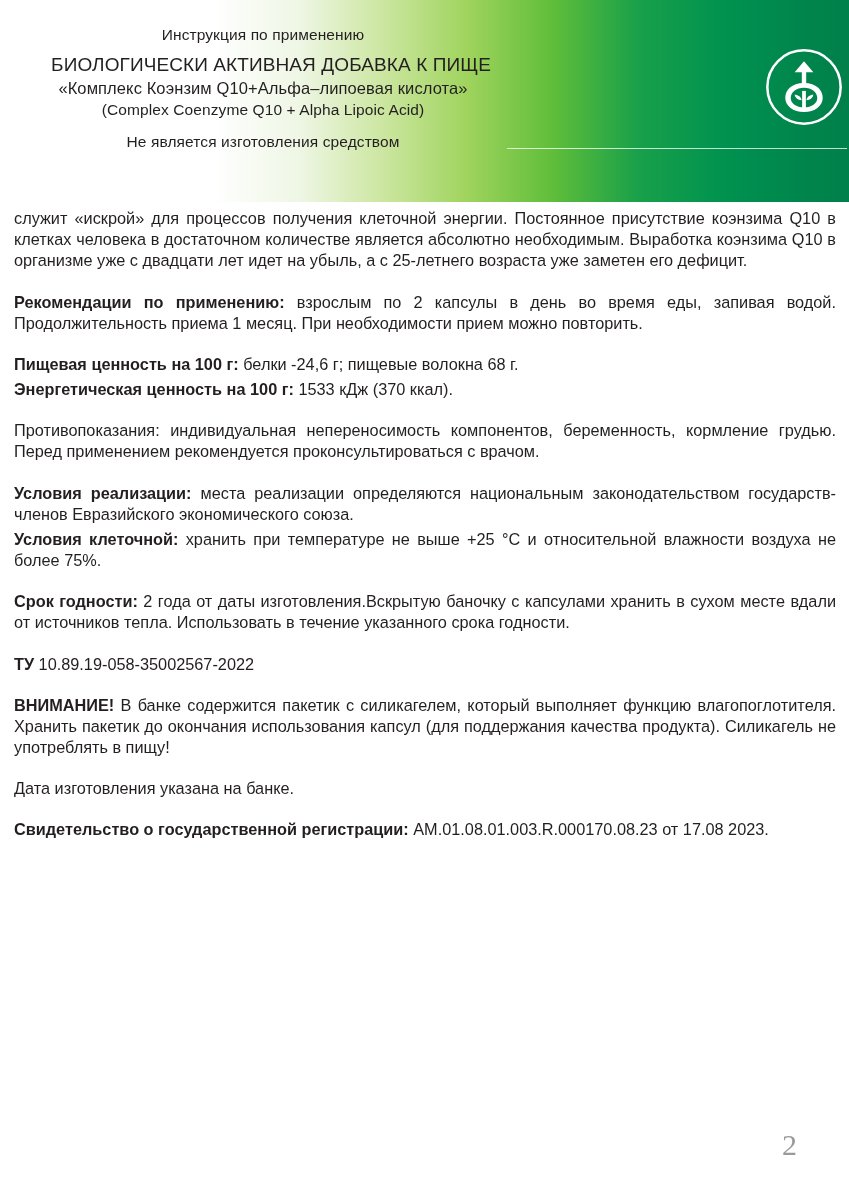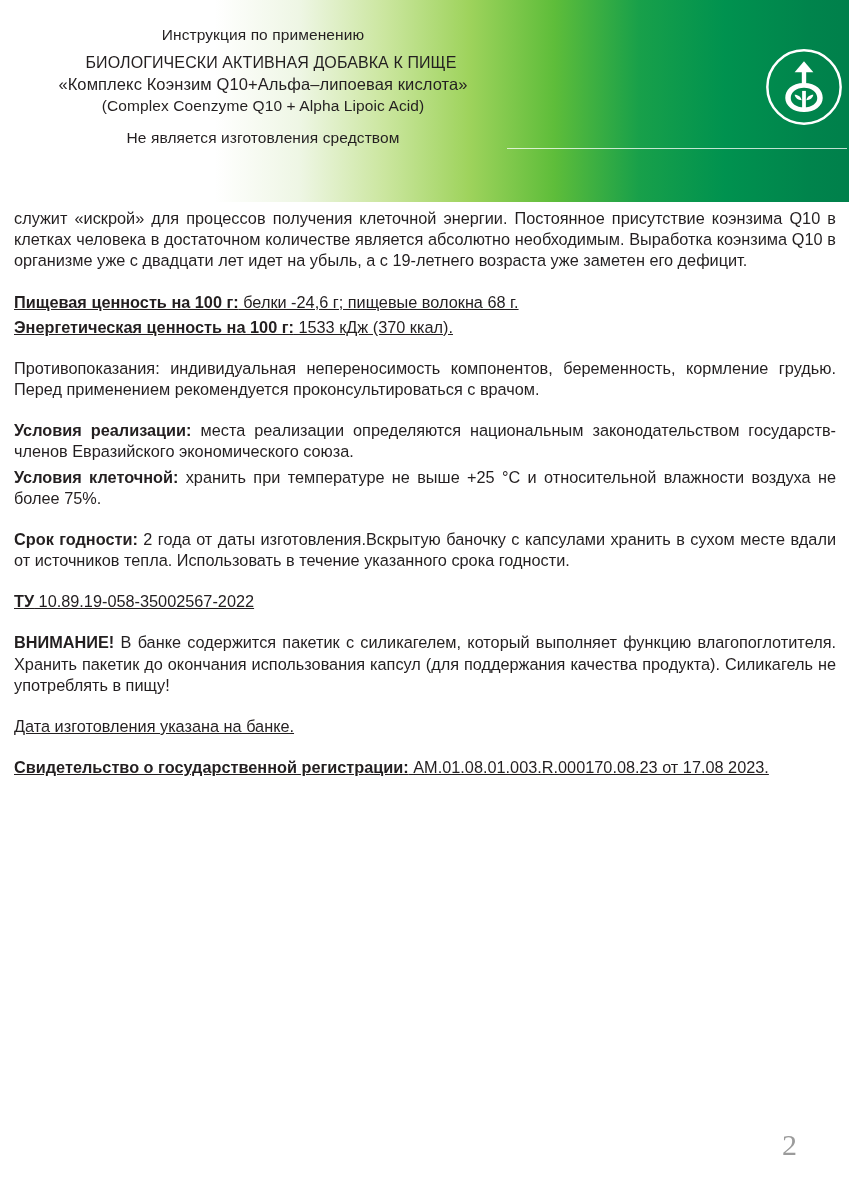--- a/index.html
+++ b/index.html
@@ -42,21 +42,21 @@
     width: 470px;
     text-align: center;
   }
   .hl-line1 {
     font-size: 15.5px;
     color: #231f20;
     letter-spacing: 0.1px;
     margin-bottom: 10px;
   }
   .hl-line2 {
-    font-size: 16px;
+    font-size: 19px;
     color: #231f20;
     letter-spacing: 0.1px;
     margin-bottom: 3px;
     padding-left: 16px;
   }
   .hl-line3 {
     font-size: 16.5px;
     color: #231f20;
     letter-spacing: 0.1px;
     margin-bottom: 3px;
@@ -121,21 +121,20 @@
     font-size: 16.3px;
     line-height: 1.30;
     text-align: justify;
     color: #231f20;
   }
   p.para.tight {
     margin-bottom: 4px;
   }
   p.para.nojust {
     text-align: left;
-    text-decoration: underline;
   }
   b.lead {
     font-weight: bold;
   }
 
   
   .page-number {
     position: absolute;
     right: 52px;
     bottom: 38px;
@@ -170,22 +169,25 @@
         <path d="M62 60 C57 60 54 63 53 67 C58 67 61 64 62 60 Z" fill="#ffffff"></path>
       </svg>
     </div>
   </div>
 
   <div class="brand-rule"></div>
 </div>
 
 <div class="content">
 
-  <p class="para">служит «искрой» для процессов получения клеточной энергии. Постоянное присутствие коэнзима Q10 в клетках человека в достаточном количестве является абсолютно необходимым. Выработка коэнзима Q10 в организме уже с двадцати лет идет на убыль, а с 19-летнего возраста уже заметен его дефицит.</p>
-
+  <p class="para">служит «искрой» для процессов получения клеточной энергии. Постоянное присутствие коэнзима Q10 в клетках человека в достаточном количестве является абсолютно необходимым. Выработка коэнзима Q10 в организме уже с двадцати лет идет на убыль, а с 25-летнего возраста уже заметен его дефицит.</p>
+
+  <p class="para">
+    <b class="lead">Рекомендации по применению:</b><span> взрослым по 2 капсулы в день во время еды, запивая водой. Продолжительность приема 1 месяц. При необходимости прием можно повторить.</span>
+  </p>
 
   <p class="para tight nojust">
     <b class="lead">Пищевая ценность на 100 г:</b><span> белки -24,6 г; пищевые волокна 68 г.</span>
   </p>
 
   <p class="para nojust">
     <b class="lead">Энергетическая ценность на 100 г:</b><span> 1533 кДж (370 ккал).</span>
   </p>
 
   <p class="para">Противопоказания: индивидуальная непереносимость компонентов, беременность, кормление грудью. Перед применением рекомендуется проконсультироваться с врачом.</p>

